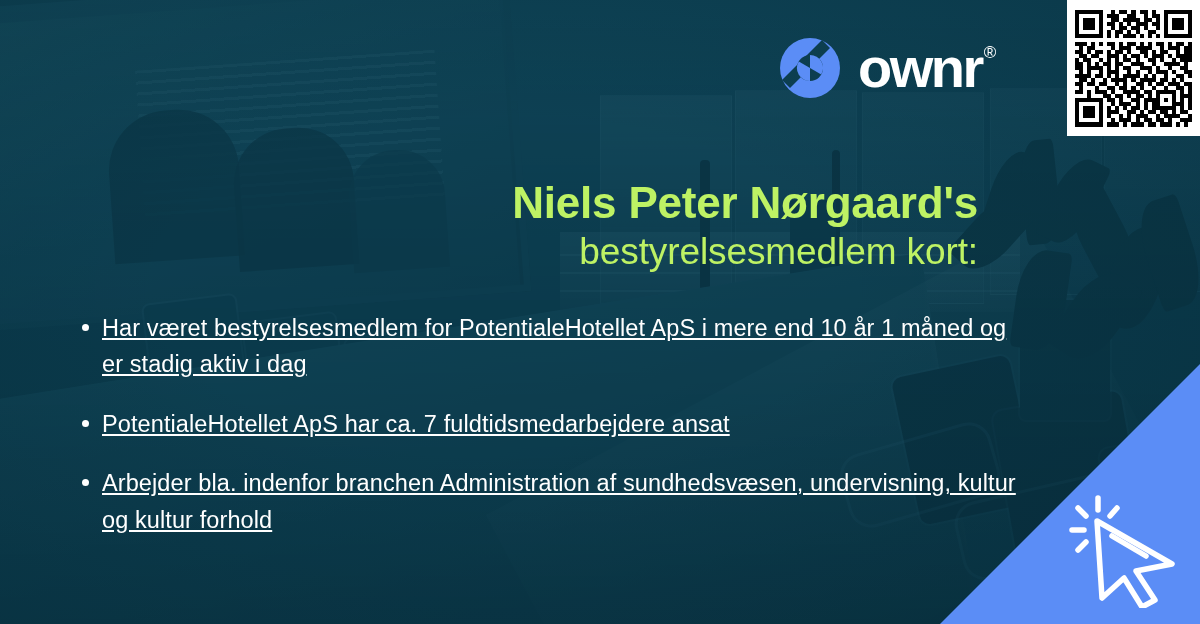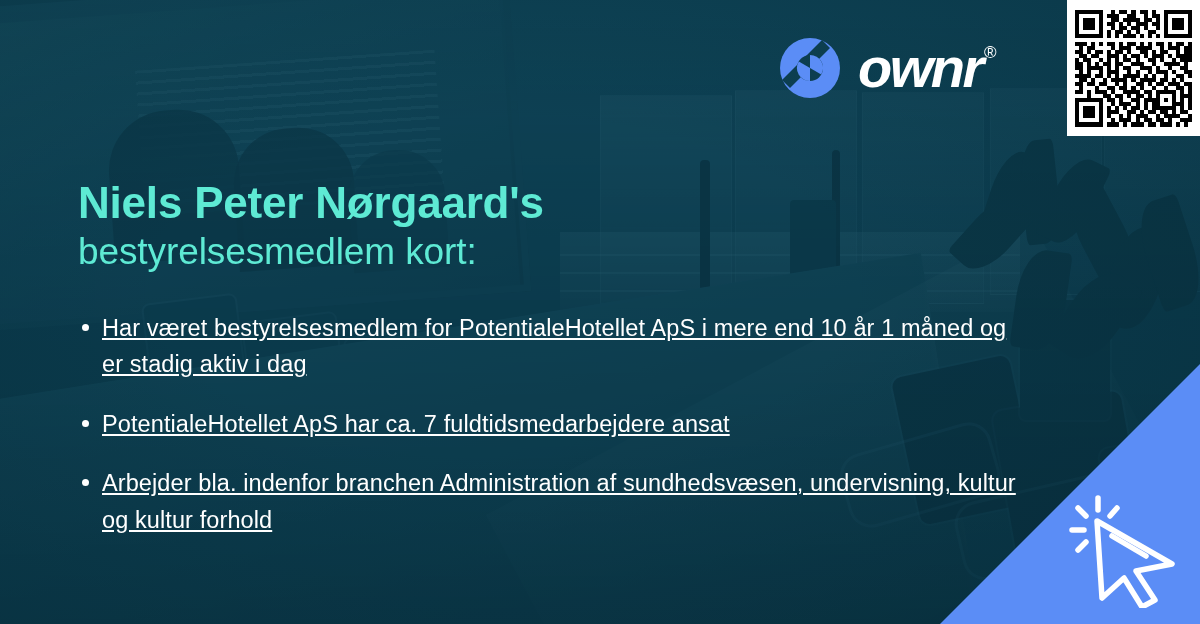--- a/index.html
+++ b/index.html
@@ -189,21 +189,20 @@
   }
   .brand-mark { width: 64px; height: 64px; display: block; }
   .wordmark {
     color: #ffffff;
     font-size: 56px;
     font-weight: bold;
     letter-spacing: -2.5px;
     line-height: 1;
     position: relative;
     white-space: nowrap;
-    font-style: italic;
   }
   .wordmark .reg {
     font-size: 17px;
     font-weight: normal;
     vertical-align: super;
     letter-spacing: 0;
     margin-left: 2px;
     position: relative;
     top: -9px;
   }
@@ -217,21 +216,22 @@
     padding: 8px;
     box-sizing: border-box;
   }
   .qr-box svg { display: block; width: 100%; height: 100%; }
 
   
   .headline {
     position: absolute;
     left: 78px; top: 156px;
     width: 900px;
-    color: #5eead4;
+    color: #bef264;
+    text-align: right;
   }
   .headline .l1 {
     display: block;
     font-size: 44px;
     font-weight: bold;
     line-height: 1.18;
     letter-spacing: -.2px;
   }
   .headline .l2 {
     display: block;

